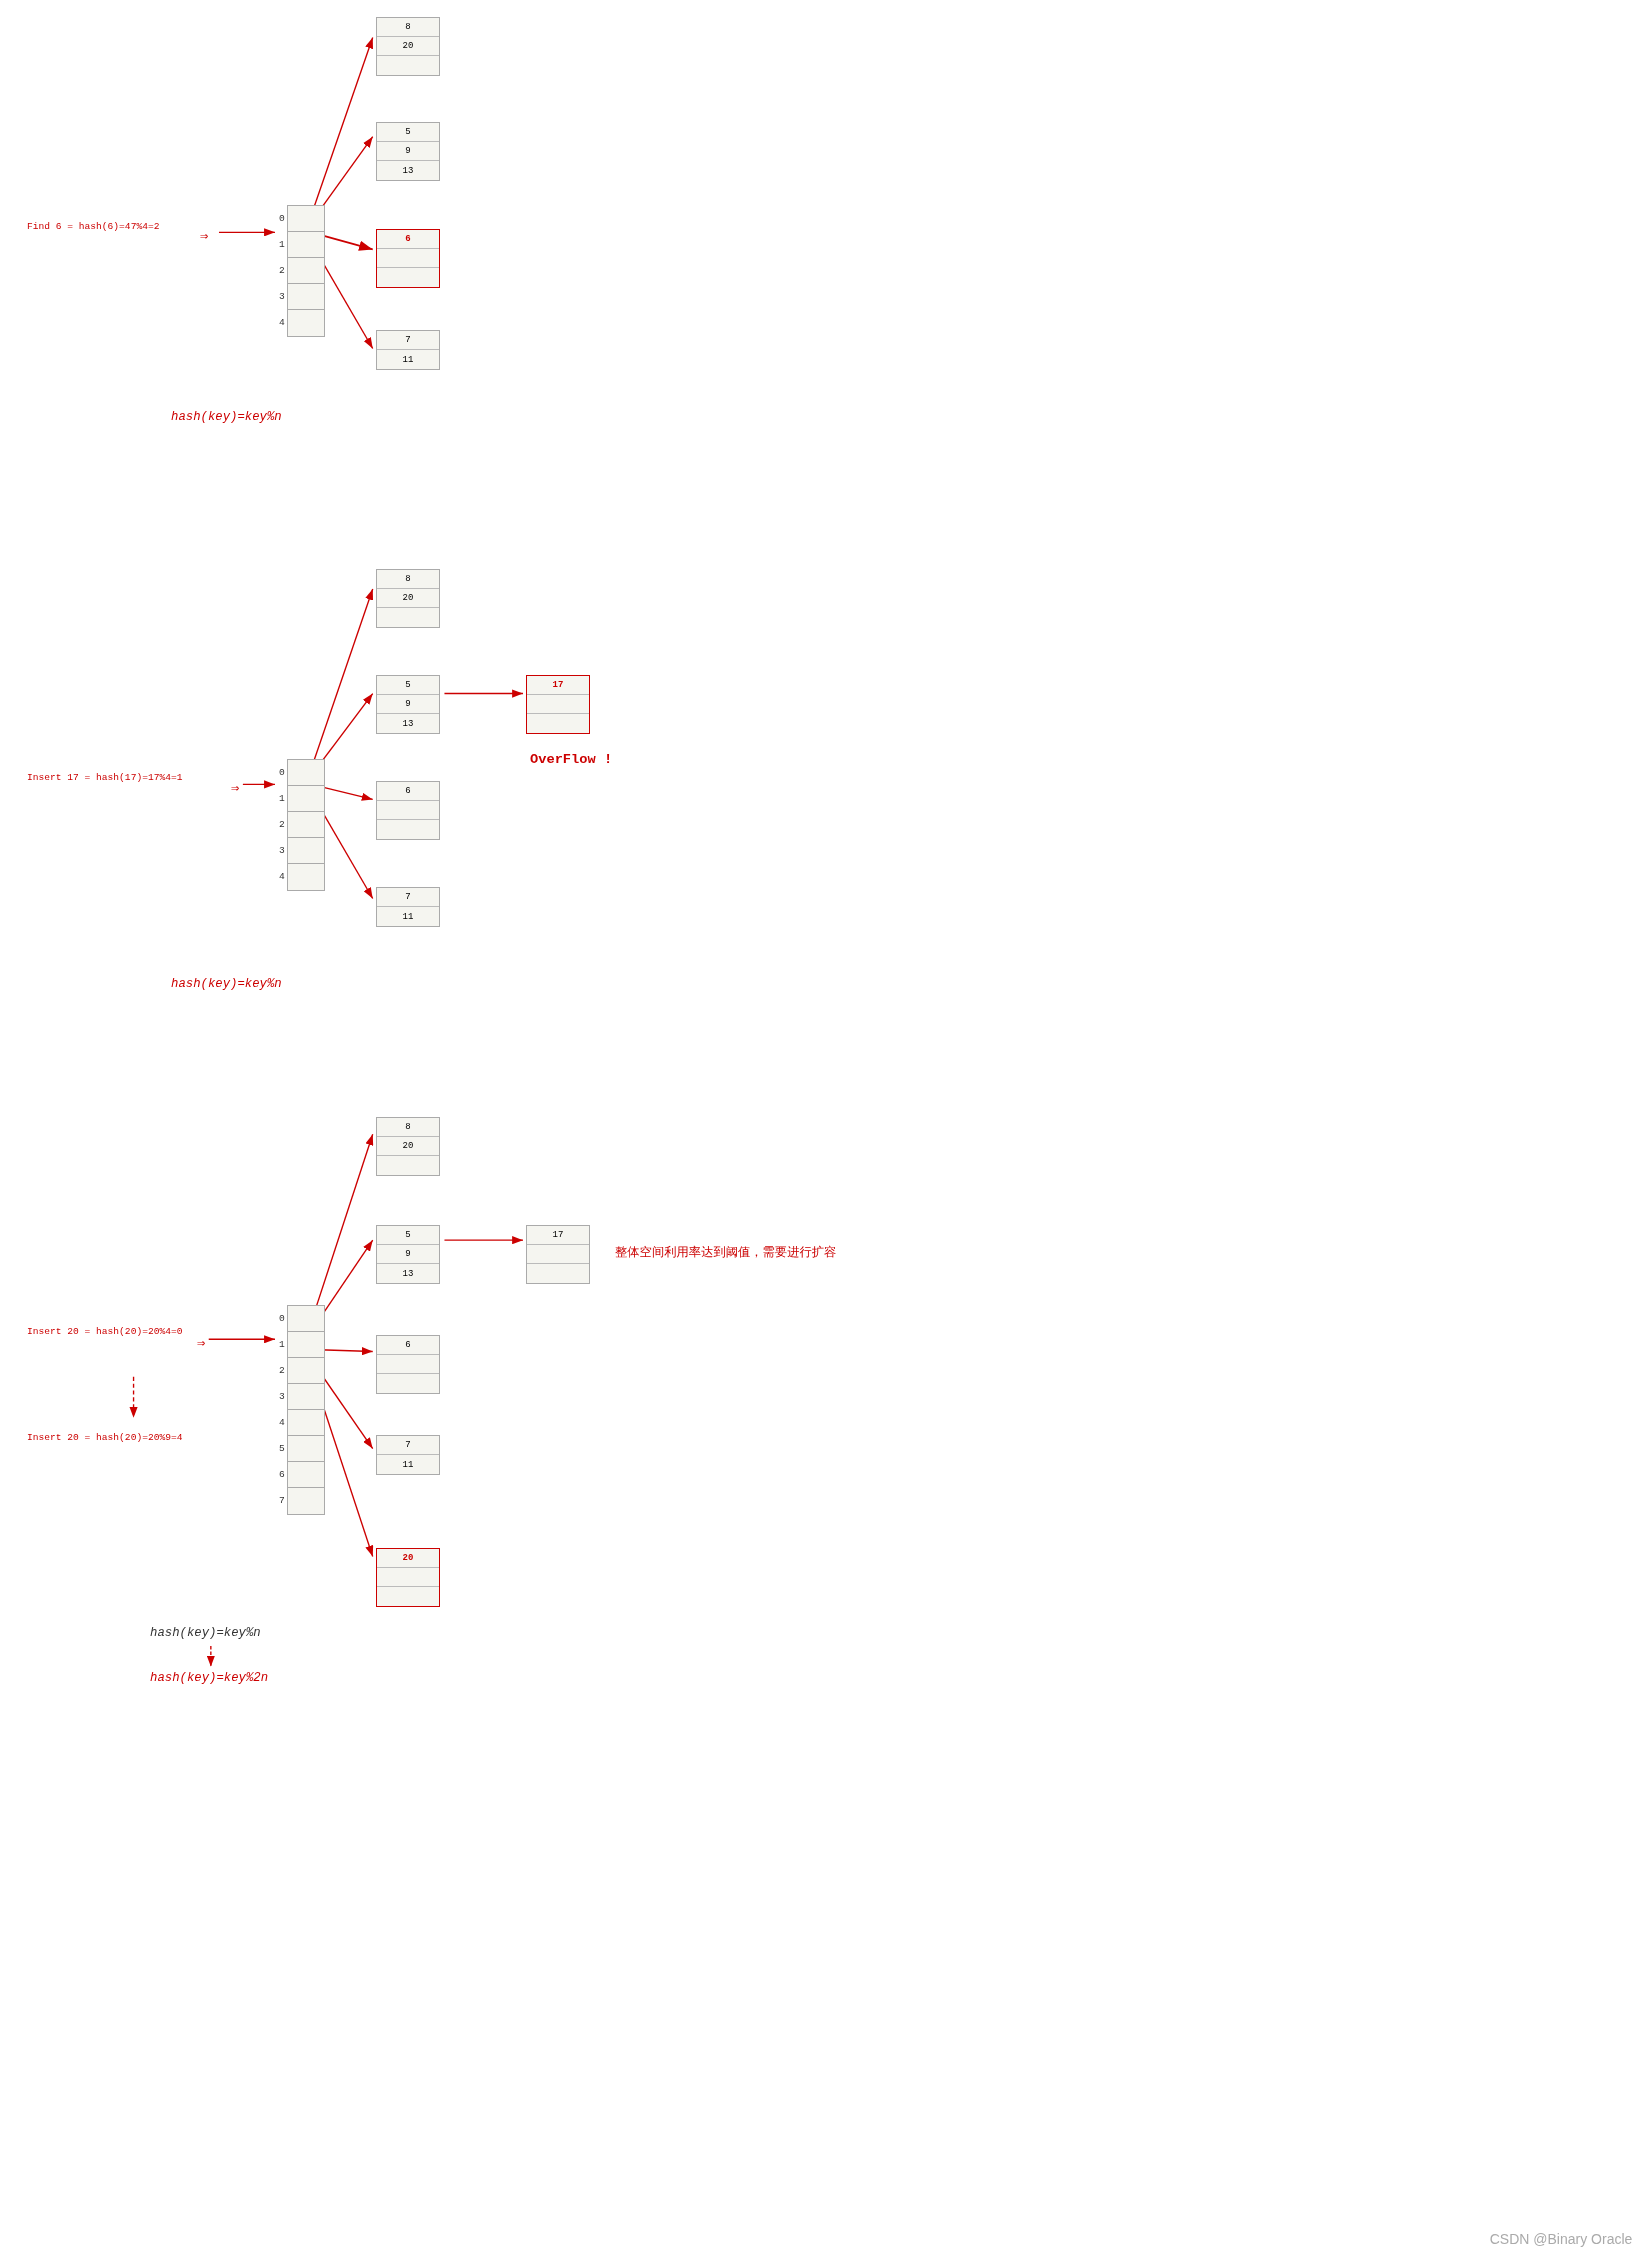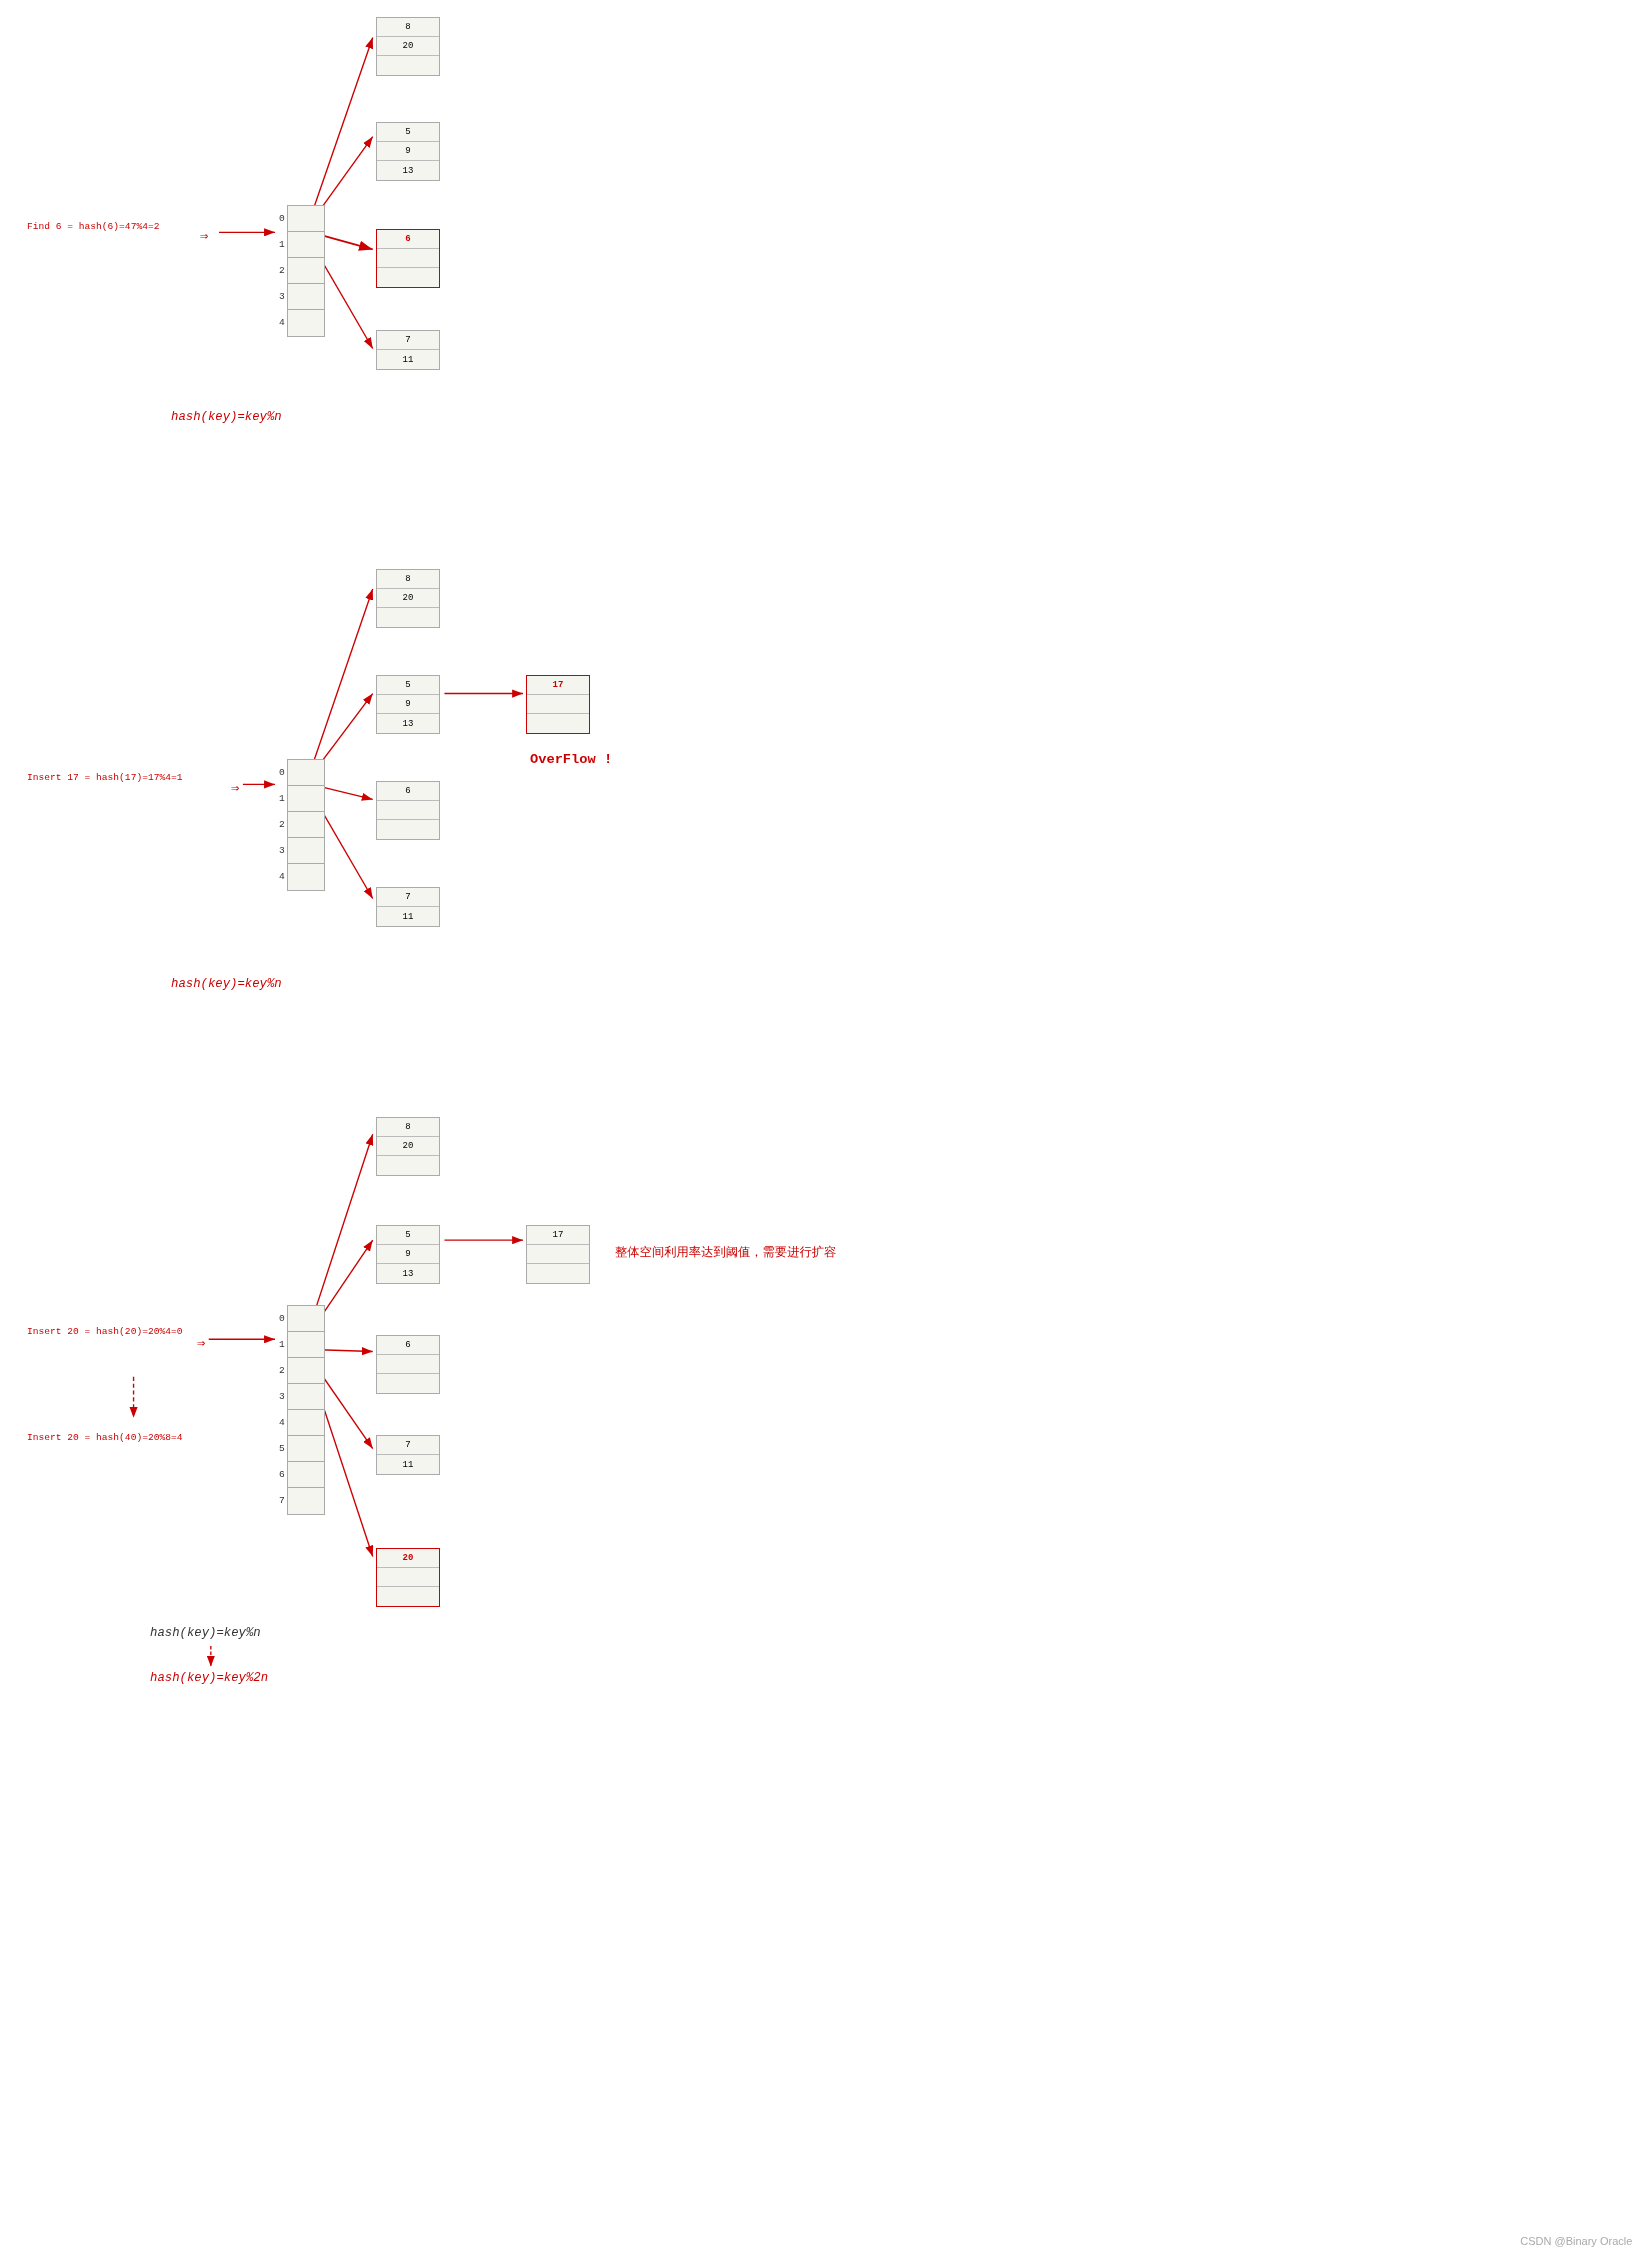--- a/index.html
+++ b/index.html
@@ -31,21 +31,21 @@
       position: absolute;
       font-size: 9.6px;
       color: #cc0000;
       font-family: 'Courier New', monospace;
     }
 
     .watermark {
       position: absolute;
       bottom: 13.7px;
       right: 13.7px;
-      font-size: 11px;
+      font-size: 14px;
       color: #aaa;
       font-family: Arial, sans-serif;
     }
   </style>
 </head>
 <body>
 
 <svg class="arrows-svg" width="1646" height="2261" xmlns="http://www.w3.org/2000/svg" viewBox="0 0 2408 3309">
   <defs>
     <marker id="arrowhead-red" markerWidth="8" markerHeight="6" refX="8" refY="3" orient="auto">
@@ -199,21 +199,21 @@
 <div style="position:absolute; left:376px; top:887px; border:1px solid #aaa; background:#f5f5f0;">
   <div style="width:62px; height:19px; border-bottom:0.7px solid #bbb; display:flex; align-items:center; justify-content:center; font-size:9px; font-family:'Courier New',monospace;">7</div>
   <div style="width:62px; height:19px; display:flex; align-items:center; justify-content:center; font-size:9px; font-family:'Courier New',monospace;">11</div>
 </div>
 
 <div style="position:absolute; left:171px; top:977px; font-size:12.3px; color:#cc0000; font-style:italic; font-family:'Courier New',monospace;">hash(key)=key%n</div>
 
 <div class="insert-label" style="left:27px; top:1326px;">Insert 20 = hash(20)=20%4=0</div>
 <div style="position:absolute; left:197px; top:1334px; font-size:13.7px; color:#cc0000;">⇒</div>
 
-<div class="insert-label" style="left:27px; top:1432px; color:#cc0000;">Insert 20 = hash(40)=20%8=4</div>
+<div class="insert-label" style="left:27px; top:1432px; color:#cc0000;">Insert 20 = hash(20)=20%9=4</div>
 
 <div style="position:absolute; left:279px; top:1305px;">
   <div style="display:flex; align-items:flex-start; gap:0;">
     <div style="display:flex; flex-direction:column; margin-right:2.7px;">
       <div style="height:26px; display:flex; align-items:center; font-size:9.6px; font-family:'Courier New',monospace; color:#333;">0</div>
       <div style="height:26px; display:flex; align-items:center; font-size:9.6px; font-family:'Courier New',monospace; color:#333;">1</div>
       <div style="height:26px; display:flex; align-items:center; font-size:9.6px; font-family:'Courier New',monospace; color:#333;">2</div>
       <div style="height:26px; display:flex; align-items:center; font-size:9.6px; font-family:'Courier New',monospace; color:#333;">3</div>
       <div style="height:26px; display:flex; align-items:center; font-size:9.6px; font-family:'Courier New',monospace; color:#333;">4</div>
       <div style="height:26px; display:flex; align-items:center; font-size:9.6px; font-family:'Courier New',monospace; color:#333;">5</div>

